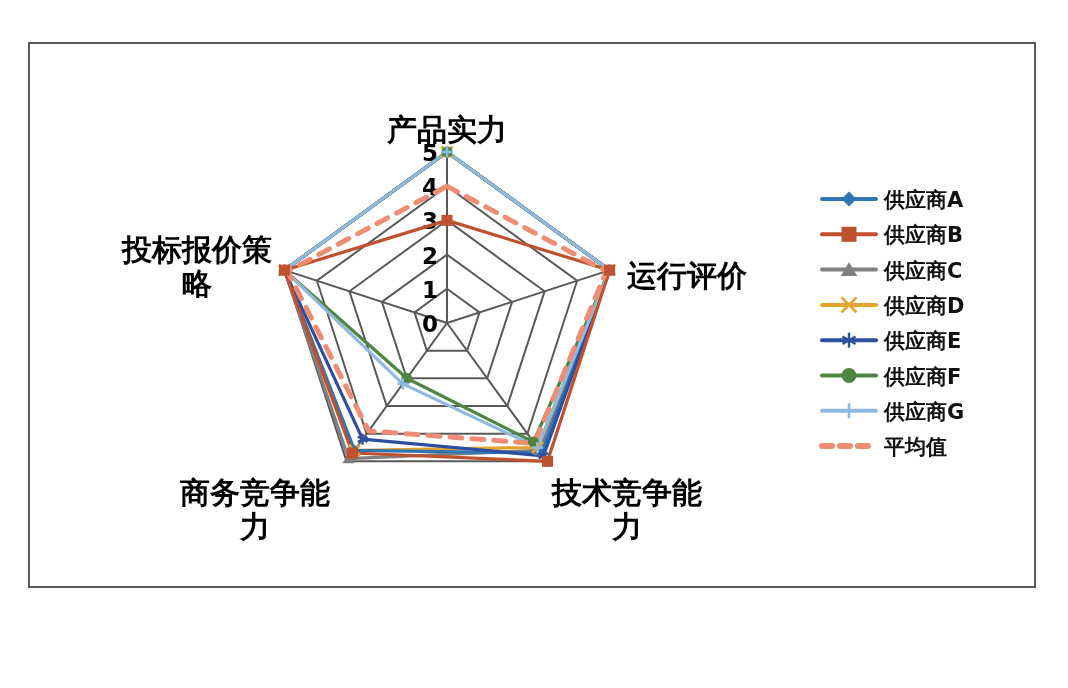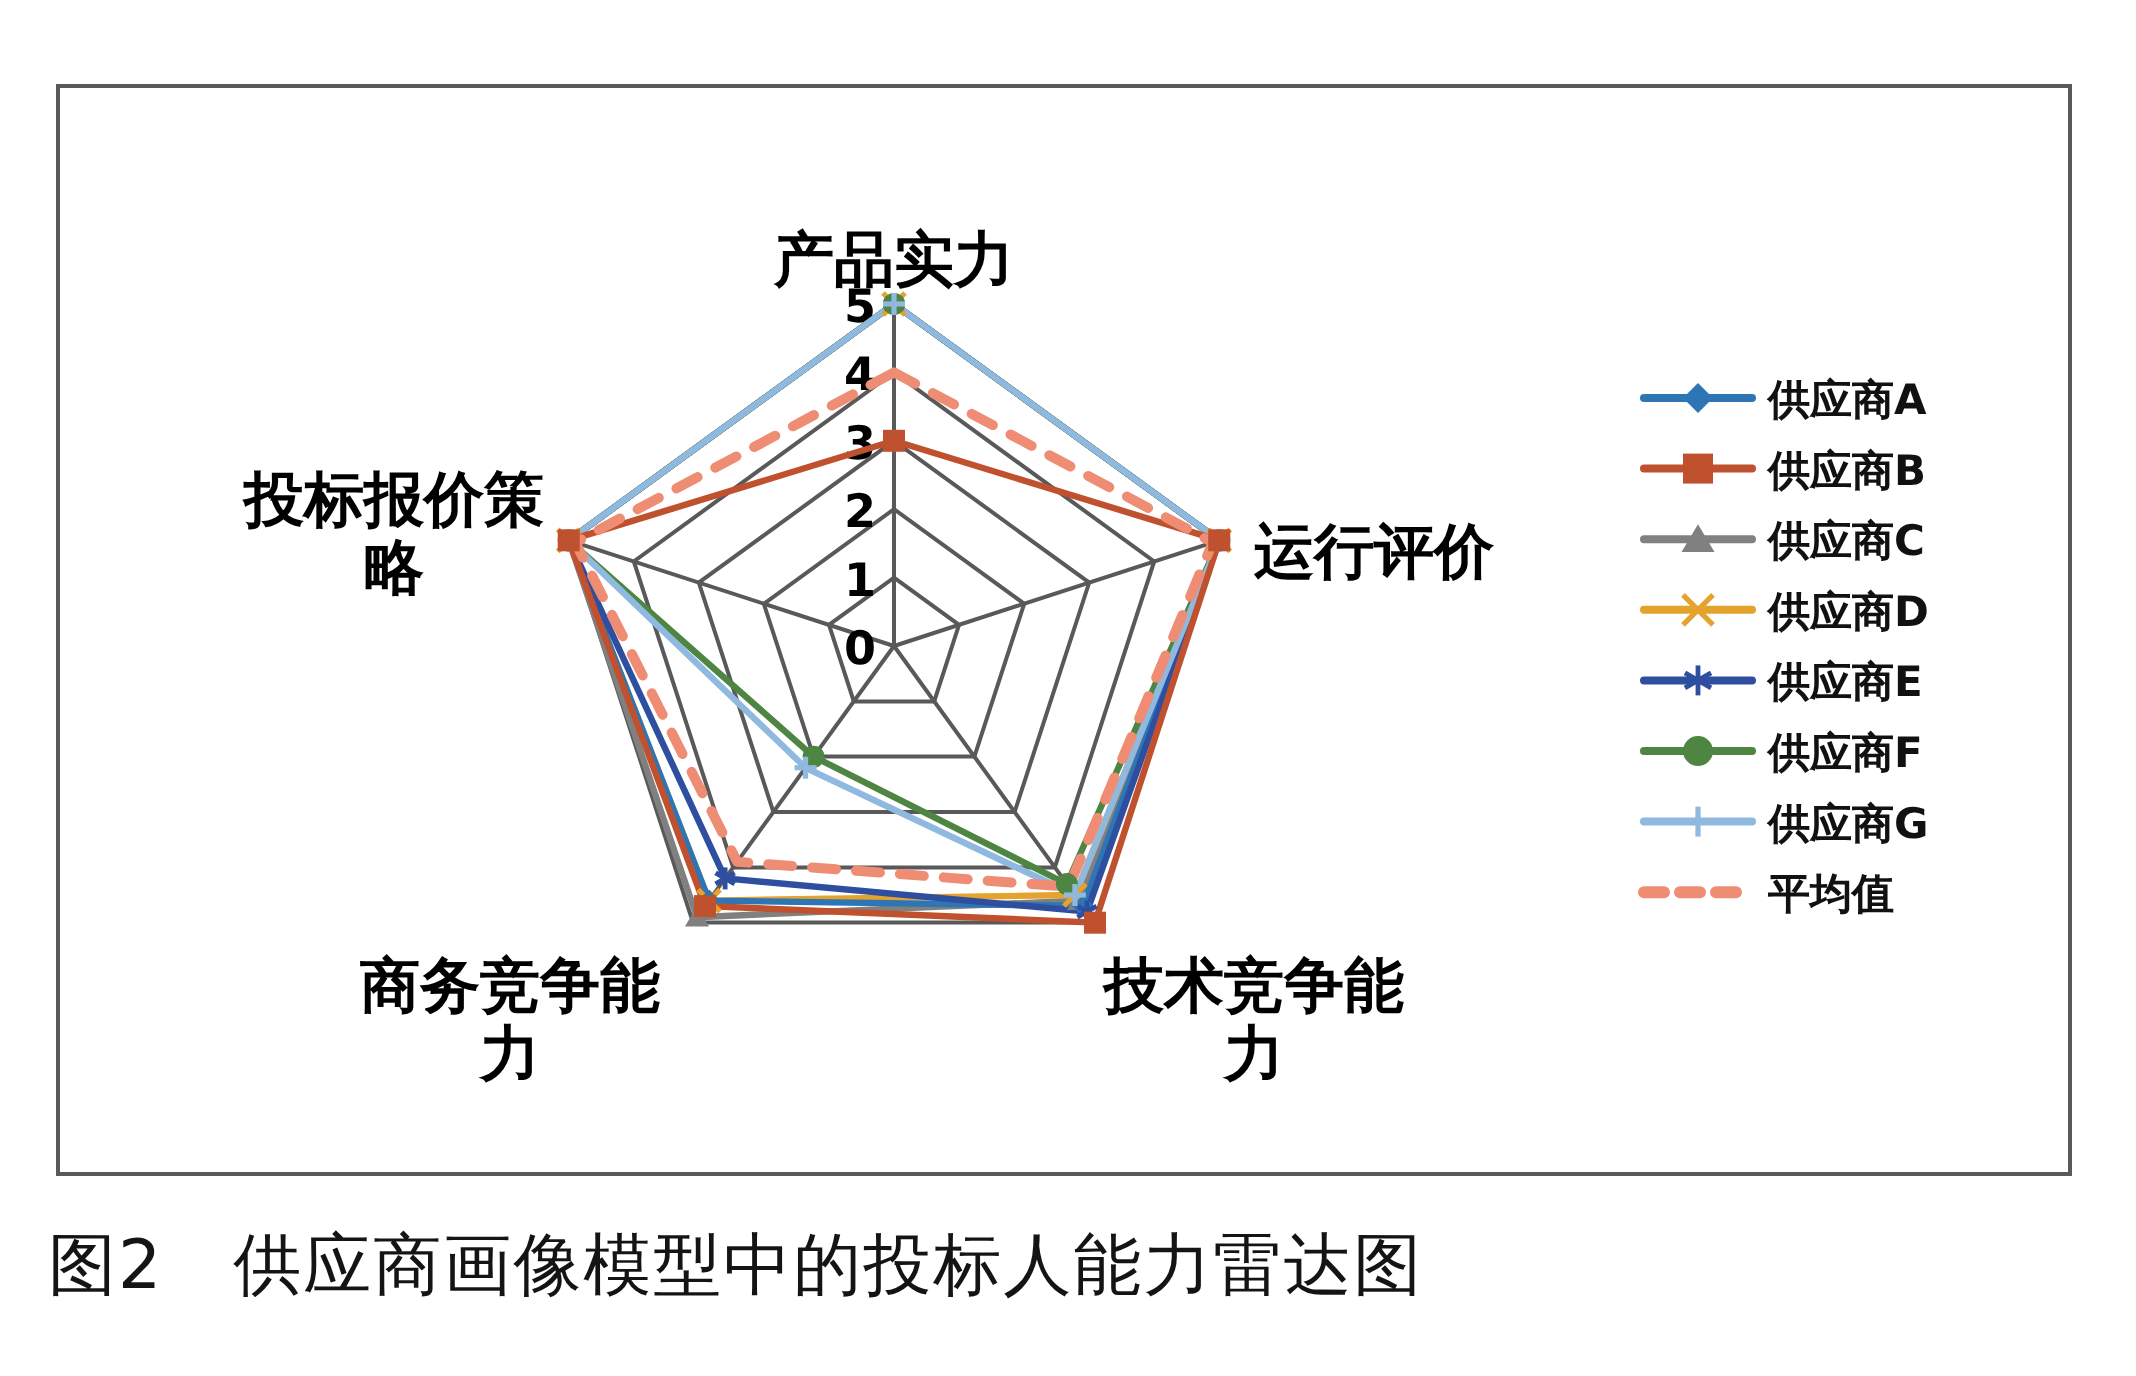--- a/index.html
+++ b/index.html
@@ -151,14 +151,13 @@
         <line x1="822" y1="410.79999999999995" x2="876" y2="410.79999999999995" stroke="#8FB9DE" stroke-width="4" stroke-linecap="round"></line>
       </g>
       <line x1="849" y1="403.29999999999995" x2="849" y2="418.29999999999995" stroke="#8FB9DE" stroke-width="2.6"></line>
       <line x1="841.5" y1="410.79999999999995" x2="856.5" y2="410.79999999999995" stroke="#8FB9DE" stroke-width="2.6"></line>
       <text x="884" y="418.79999999999995" font-size="21" class="legend-label">供应商G</text>
       <g>
         <line x1="822" y1="446.09999999999997" x2="876" y2="446.09999999999997" stroke="#EF8C74" stroke-width="6" stroke-linecap="round" stroke-dasharray="10 8"></line>
       </g>
       <text x="884" y="454.09999999999997" font-size="21" class="legend-label">平均值</text>
     </svg>
-  <div id="figure-caption">图2　供应商画像模型中的投标人能力雷达图</div>
 </div>
 
 </body></html>

